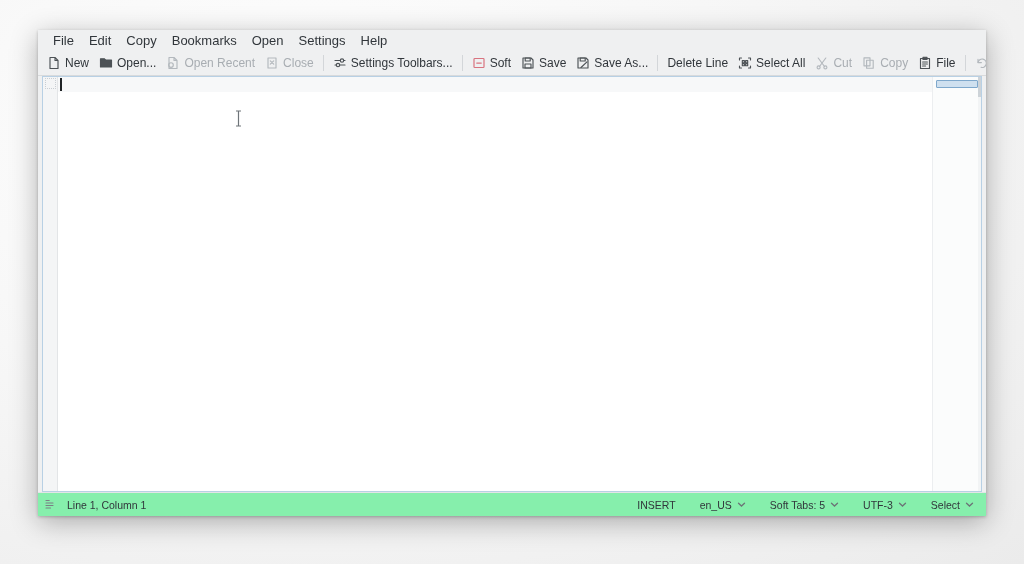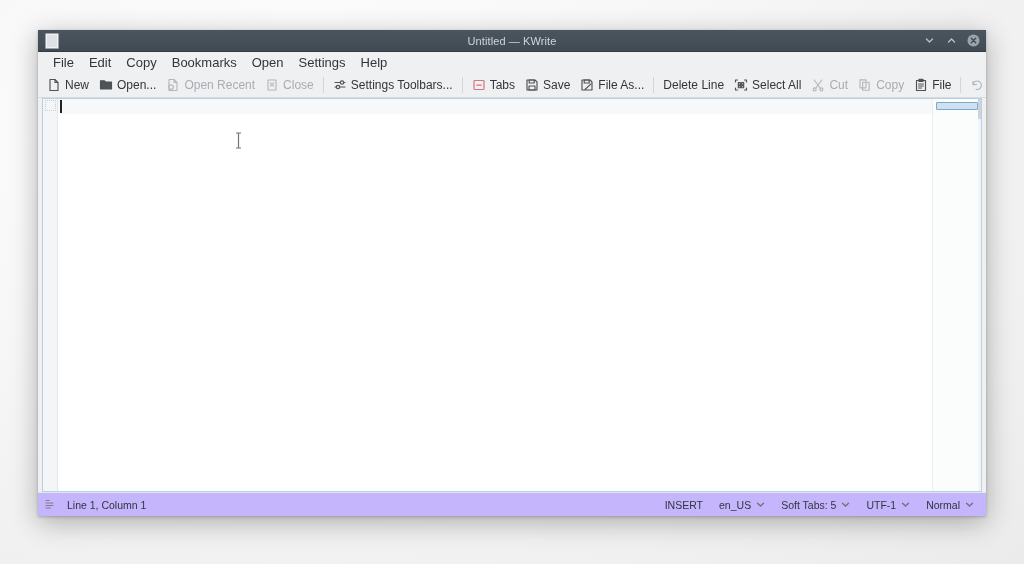--- a/index.html
+++ b/index.html
@@ -231,21 +231,21 @@
     right: 0;
     top: 0;
     width: 3px;
     height: 20px;
     background: #cdd3d8;
   }
 
   
   #statusbar {
     height: 23px;
-    background: #c4b5fd;
+    background: #86efac;
     display: flex;
     align-items: center;
     flex: 0 0 auto;
     padding: 0 10px 0 6px;
     font-size: 10.5px;
     color: #31363b;
     border-top: 1px solid #e3e5e7;
   }
   #status-left {
     display: flex;
@@ -254,60 +254,38 @@
   }
   .st-ico {
     width: 13px; height: 13px;
     display: flex; align-items: center; justify-content: center;
   }
   .st-ico svg { display: block; }
   #status-right {
     margin-left: auto;
     display: flex;
     align-items: center;
-    gap: 12px;
+    gap: 20px;
   }
   .st-item {
     display: flex;
     align-items: center;
     gap: 5px;
     cursor: default;
     padding: 1px 2px;
     border-radius: 2px;
     white-space: nowrap;
   }
   .st-chev { stroke: #6c7377; stroke-width: 1.3; fill: none; stroke-linecap: round; }
 </style>
 </head>
 <body>
 
 <div id="window">
 
-  <div id="titlebar">
-    <div class="tb-appicon"></div>
-    <div id="title-text">Untitled — KWrite</div>
-    <div class="tb-controls">
-      <div class="tb-btn">
-        <svg width="13" height="13" viewBox="0 0 13 13">
-            <path class="chev" d="M3.5 5 L6.5 8 L9.5 5"></path>
-          </svg>
-      </div>
-      <div class="tb-btn">
-        <svg width="13" height="13" viewBox="0 0 13 13">
-            <path class="chev" d="M3.5 8 L6.5 5 L9.5 8"></path>
-          </svg>
-      </div>
-      <div class="tb-btn">
-        <svg width="13" height="13" viewBox="0 0 13 13">
-          <circle class="closecirc" cx="6.5" cy="6.5" r="6"></circle>
-          <path class="closex" d="M4.3 4.3 L8.7 8.7 M8.7 4.3 L4.3 8.7"></path>
-        </svg>
-      </div>
-    </div>
-  </div>
 
   <div id="menubar">
     <div class="menu-item">File</div>
     <div class="menu-item">Edit</div>
     <div class="menu-item">Copy</div>
     <div class="menu-item">Bookmarks</div>
     <div class="menu-item">Open</div>
     <div class="menu-item">Settings</div>
     <div class="menu-item">Help</div>
   </div>
@@ -368,42 +346,42 @@
 
     <div class="tb-sep"></div>
 
     <div class="tool-btn">
       <span class="tool-ico">
         <svg width="14" height="14" viewBox="0 0 14 14">
             <rect class="ico-quit" x="2" y="2.5" width="10" height="9" rx="0.8"></rect>
             <rect class="ico-quit-f" x="4.3" y="6.4" width="5.4" height="1.3" rx="0.3"></rect>
           </svg>
       </span>
-      <span>Tabs</span>
+      <span>Soft</span>
     </div>
 
     <div class="tool-btn">
       <span class="tool-ico">
         <svg width="14" height="14" viewBox="0 0 14 14">
             <path class="ico-line" d="M2 2 h8 l2 2 v8 h-10 z"></path>
             <path class="ico-line" d="M4.2 2 h5 v3 h-5 z M4 8 h6 v4 h-6 z"></path>
           </svg>
       </span>
       <span>Save</span>
     </div>
 
     <div class="tool-btn">
       <span class="tool-ico">
         <svg width="14" height="14" viewBox="0 0 14 14">
             <path class="ico-line" d="M2 2 h8 l2 2 v8 h-10 z"></path>
             <path class="ico-line" d="M4.2 2 h5 v3 h-5 z"></path>
             <path class="ico-line" d="M5 11.5 L11 5.8"></path>
           </svg>
       </span>
-      <span>File As...</span>
+      <span>Save As...</span>
     </div>
 
     <div class="tb-sep"></div>
 
     <div class="tool-btn">
       <span>Delete Line</span>
     </div>
 
     <div class="tool-btn">
       <span class="tool-ico">
@@ -522,28 +500,28 @@
       </span>
 
       <span class="st-item menu">
         <span>Soft Tabs: 5</span>
         <svg width="9" height="9" viewBox="0 0 9 9">
             <path class="st-chev" d="M1.5 3.3 L4.5 6.1 L7.5 3.3"></path>
           </svg>
       </span>
 
       <span class="st-item menu">
-        <span>UTF-1</span>
+        <span>UTF-3</span>
         <svg width="9" height="9" viewBox="0 0 9 9">
             <path class="st-chev" d="M1.5 3.3 L4.5 6.1 L7.5 3.3"></path>
           </svg>
       </span>
 
       <span class="st-item menu">
-        <span>Normal</span>
+        <span>Select</span>
         <svg width="9" height="9" viewBox="0 0 9 9">
             <path class="st-chev" d="M1.5 3.3 L4.5 6.1 L7.5 3.3"></path>
           </svg>
       </span>
     </div>
   </div>
 
 </div>
 
 </body></html>

